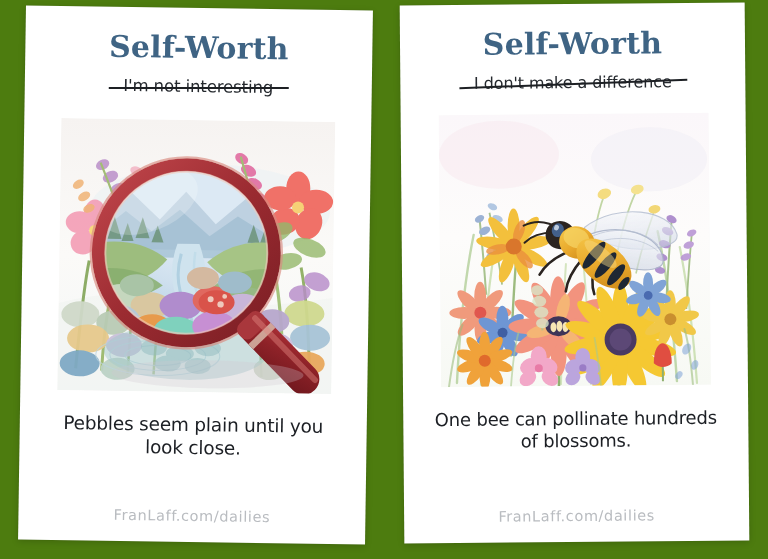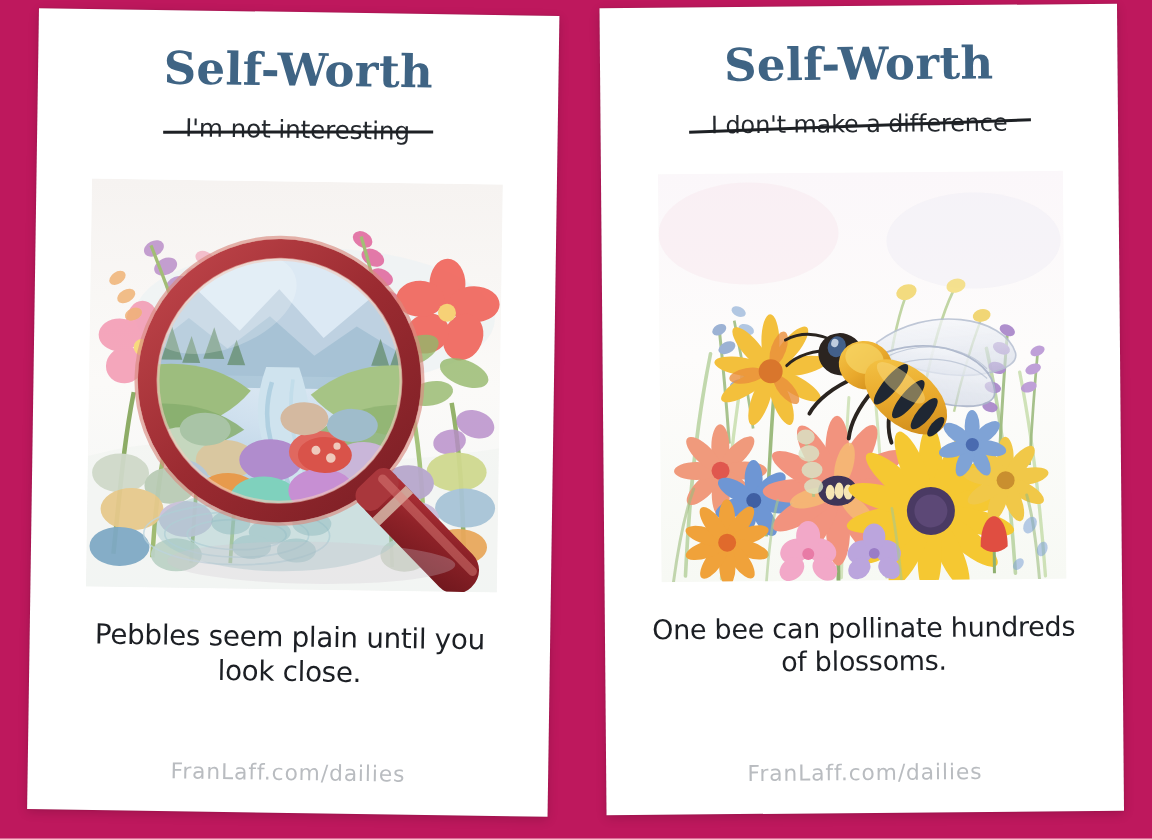--- a/index.html
+++ b/index.html
@@ -11,21 +11,21 @@
     height: 559px;
     background: #ffffff;
     font-family: "Liberation Sans", sans-serif;
     overflow: hidden;
     position: relative;
   }
 
   #stage {
     position: absolute;
     inset: 0;
-    background: #be185d;
+    background: #4d7c0f;
   }
 
   
   .card {
     position: absolute;
     background: #ffffff;
     box-shadow: 0 2px 7px rgba(0,0,0,0.16), 0 0 1px rgba(0,0,0,0.18);
     box-sizing: border-box;
     display: flex;
     flex-direction: column;

